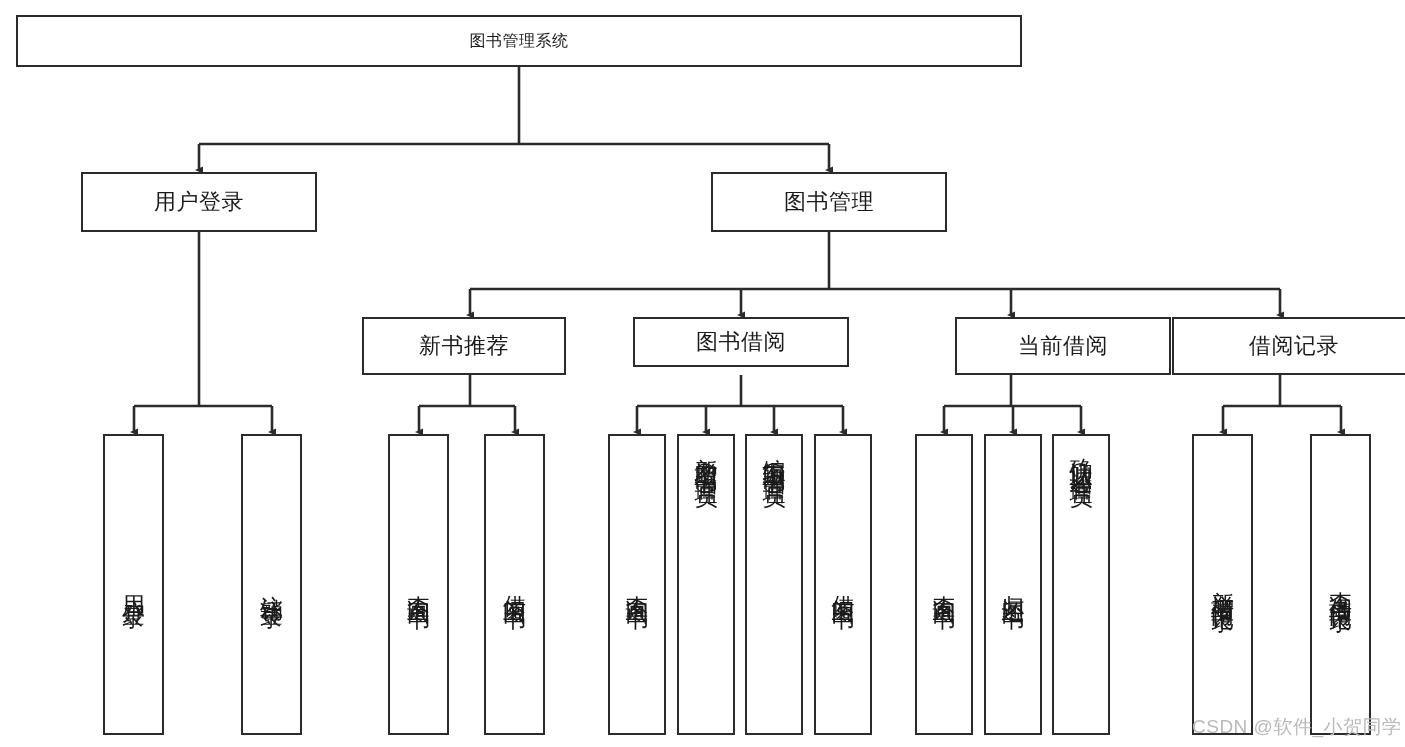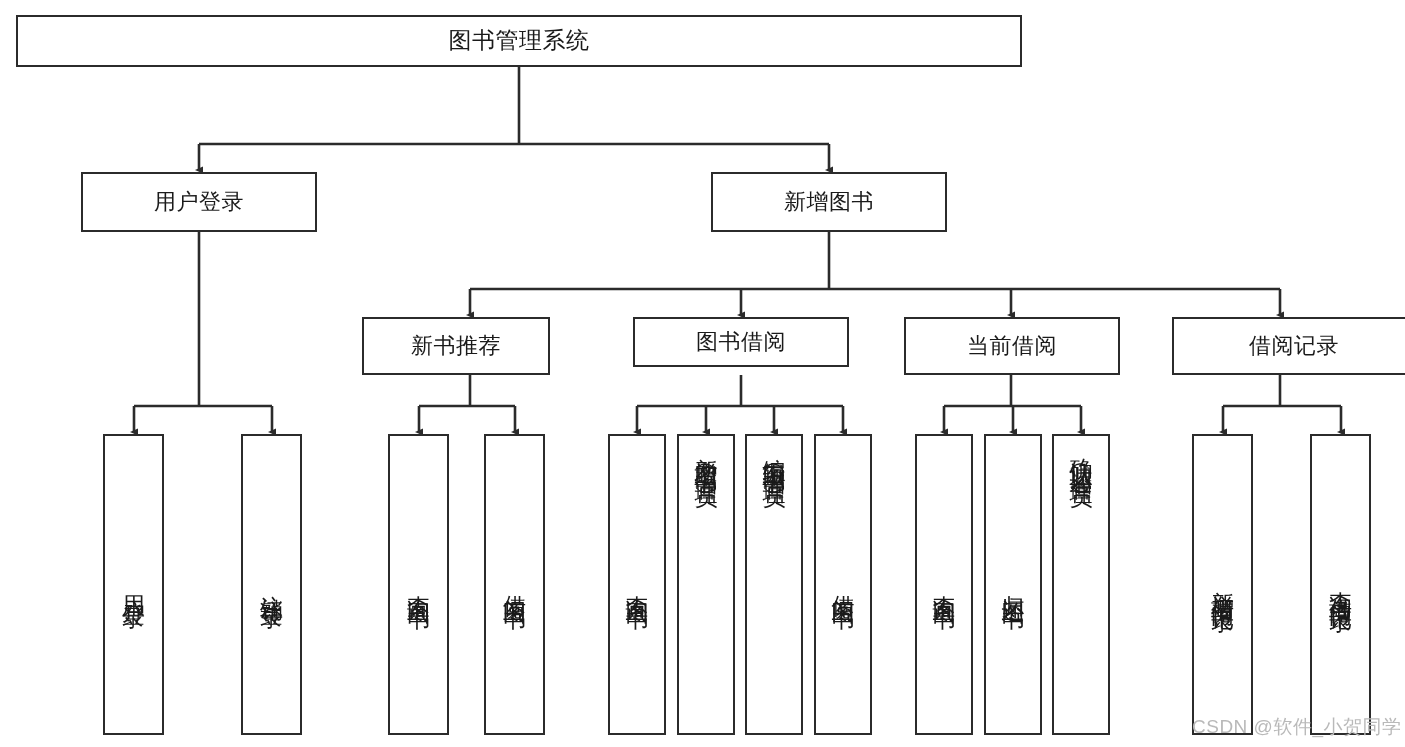--- a/index.html
+++ b/index.html
@@ -41,21 +41,21 @@
     display: block;
     text-align: center;
     line-height: 1.12;
     white-space: nowrap;
   }
   
   .node.horiz .label {
     font-size: 22px;
     letter-spacing: 0.5px;
   }
-  .node.root .label { font-size: 23px; }
+  .node.root .label { font-size: 16px; }
   
   .node.vert {
     align-items: flex-start;
     justify-content: center;
     padding-top: 4px;
   }
   .node.vert .label {
     writing-mode: vertical-rl;
     text-orientation: upright;
     font-size: 23px;
@@ -122,29 +122,29 @@
       </g>
   </svg>
   <div id="node-layer">
       <div class="node horiz root" style="left: 16px; top: 15px; width: 1006px; height: 52px;">
         <span class="label">图书管理系统</span>
       </div>
       <div class="node horiz" style="left: 81px; top: 172px; width: 236px; height: 60px;">
         <span class="label">用户登录</span>
       </div>
       <div class="node horiz" style="left: 711px; top: 172px; width: 236px; height: 60px;">
-        <span class="label">新增图书</span>
+        <span class="label">图书管理</span>
       </div>
-      <div class="node horiz" style="left: 362px; top: 317px; width: 188px; height: 58px;">
+      <div class="node horiz" style="left: 362px; top: 317px; width: 204px; height: 58px;">
         <span class="label">新书推荐</span>
       </div>
       <div class="node horiz" style="left: 633px; top: 317px; width: 216px; height: 50px;">
         <span class="label">图书借阅</span>
       </div>
-      <div class="node horiz" style="left: 904px; top: 317px; width: 216px; height: 58px;">
+      <div class="node horiz" style="left: 955px; top: 317px; width: 216px; height: 58px;">
         <span class="label">当前借阅</span>
       </div>
       <div class="node horiz" style="left: 1172px; top: 317px; width: 244px; height: 58px;">
         <span class="label">借阅记录</span>
       </div>
       <div class="node vert centered" style="left: 103px; top: 434px; width: 61px; height: 301px;">
         <span class="label">用户登录</span>
       </div>
       <div class="node vert centered" style="left: 241px; top: 434px; width: 61px; height: 301px;">
         <span class="label">注销登录</span>

